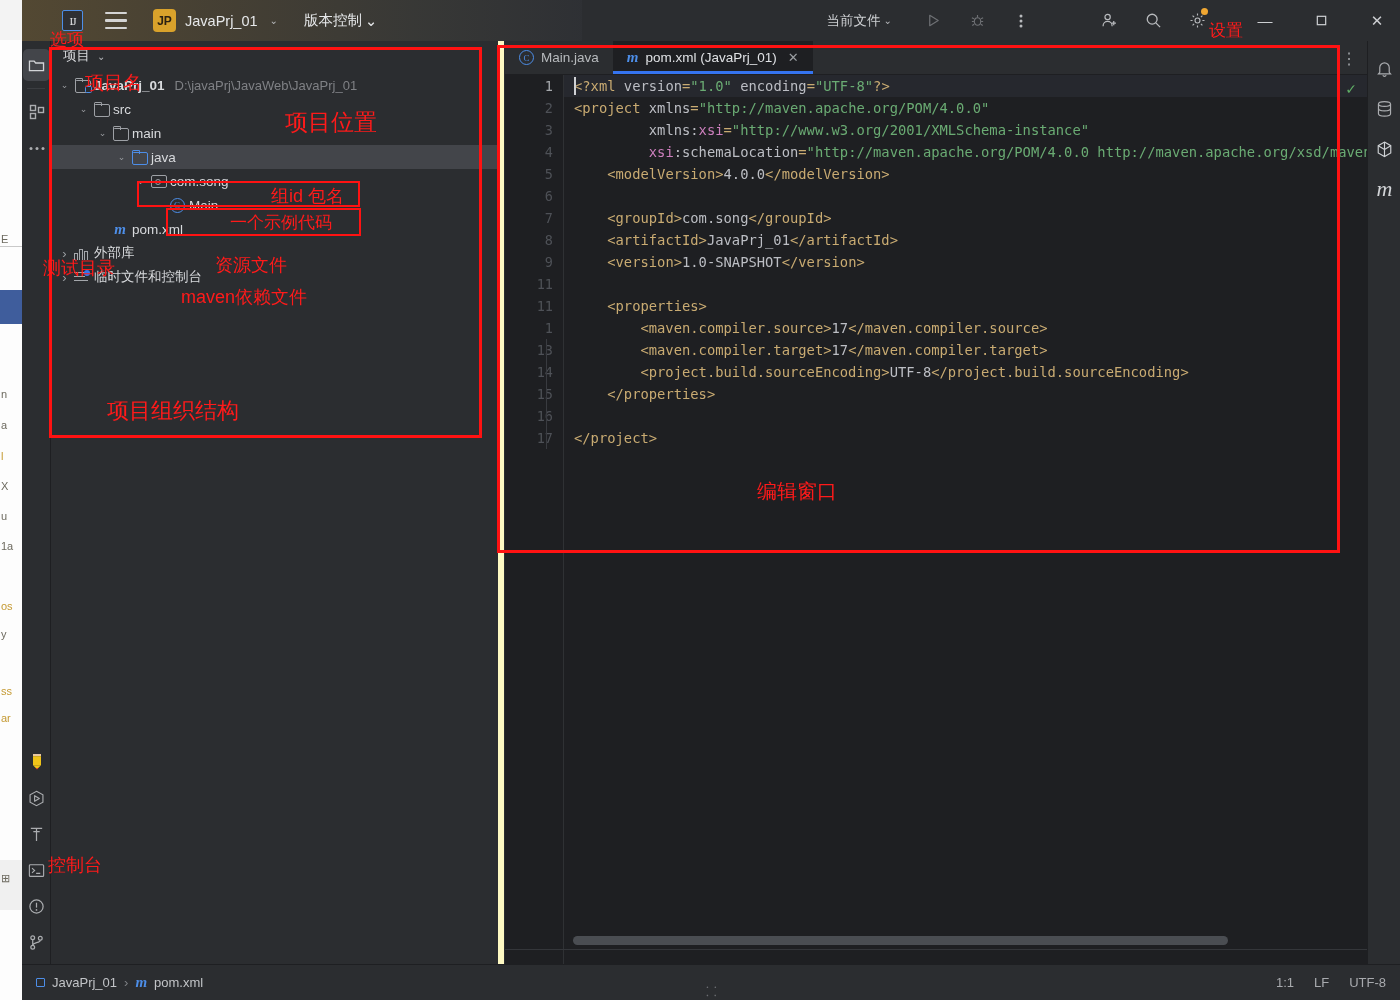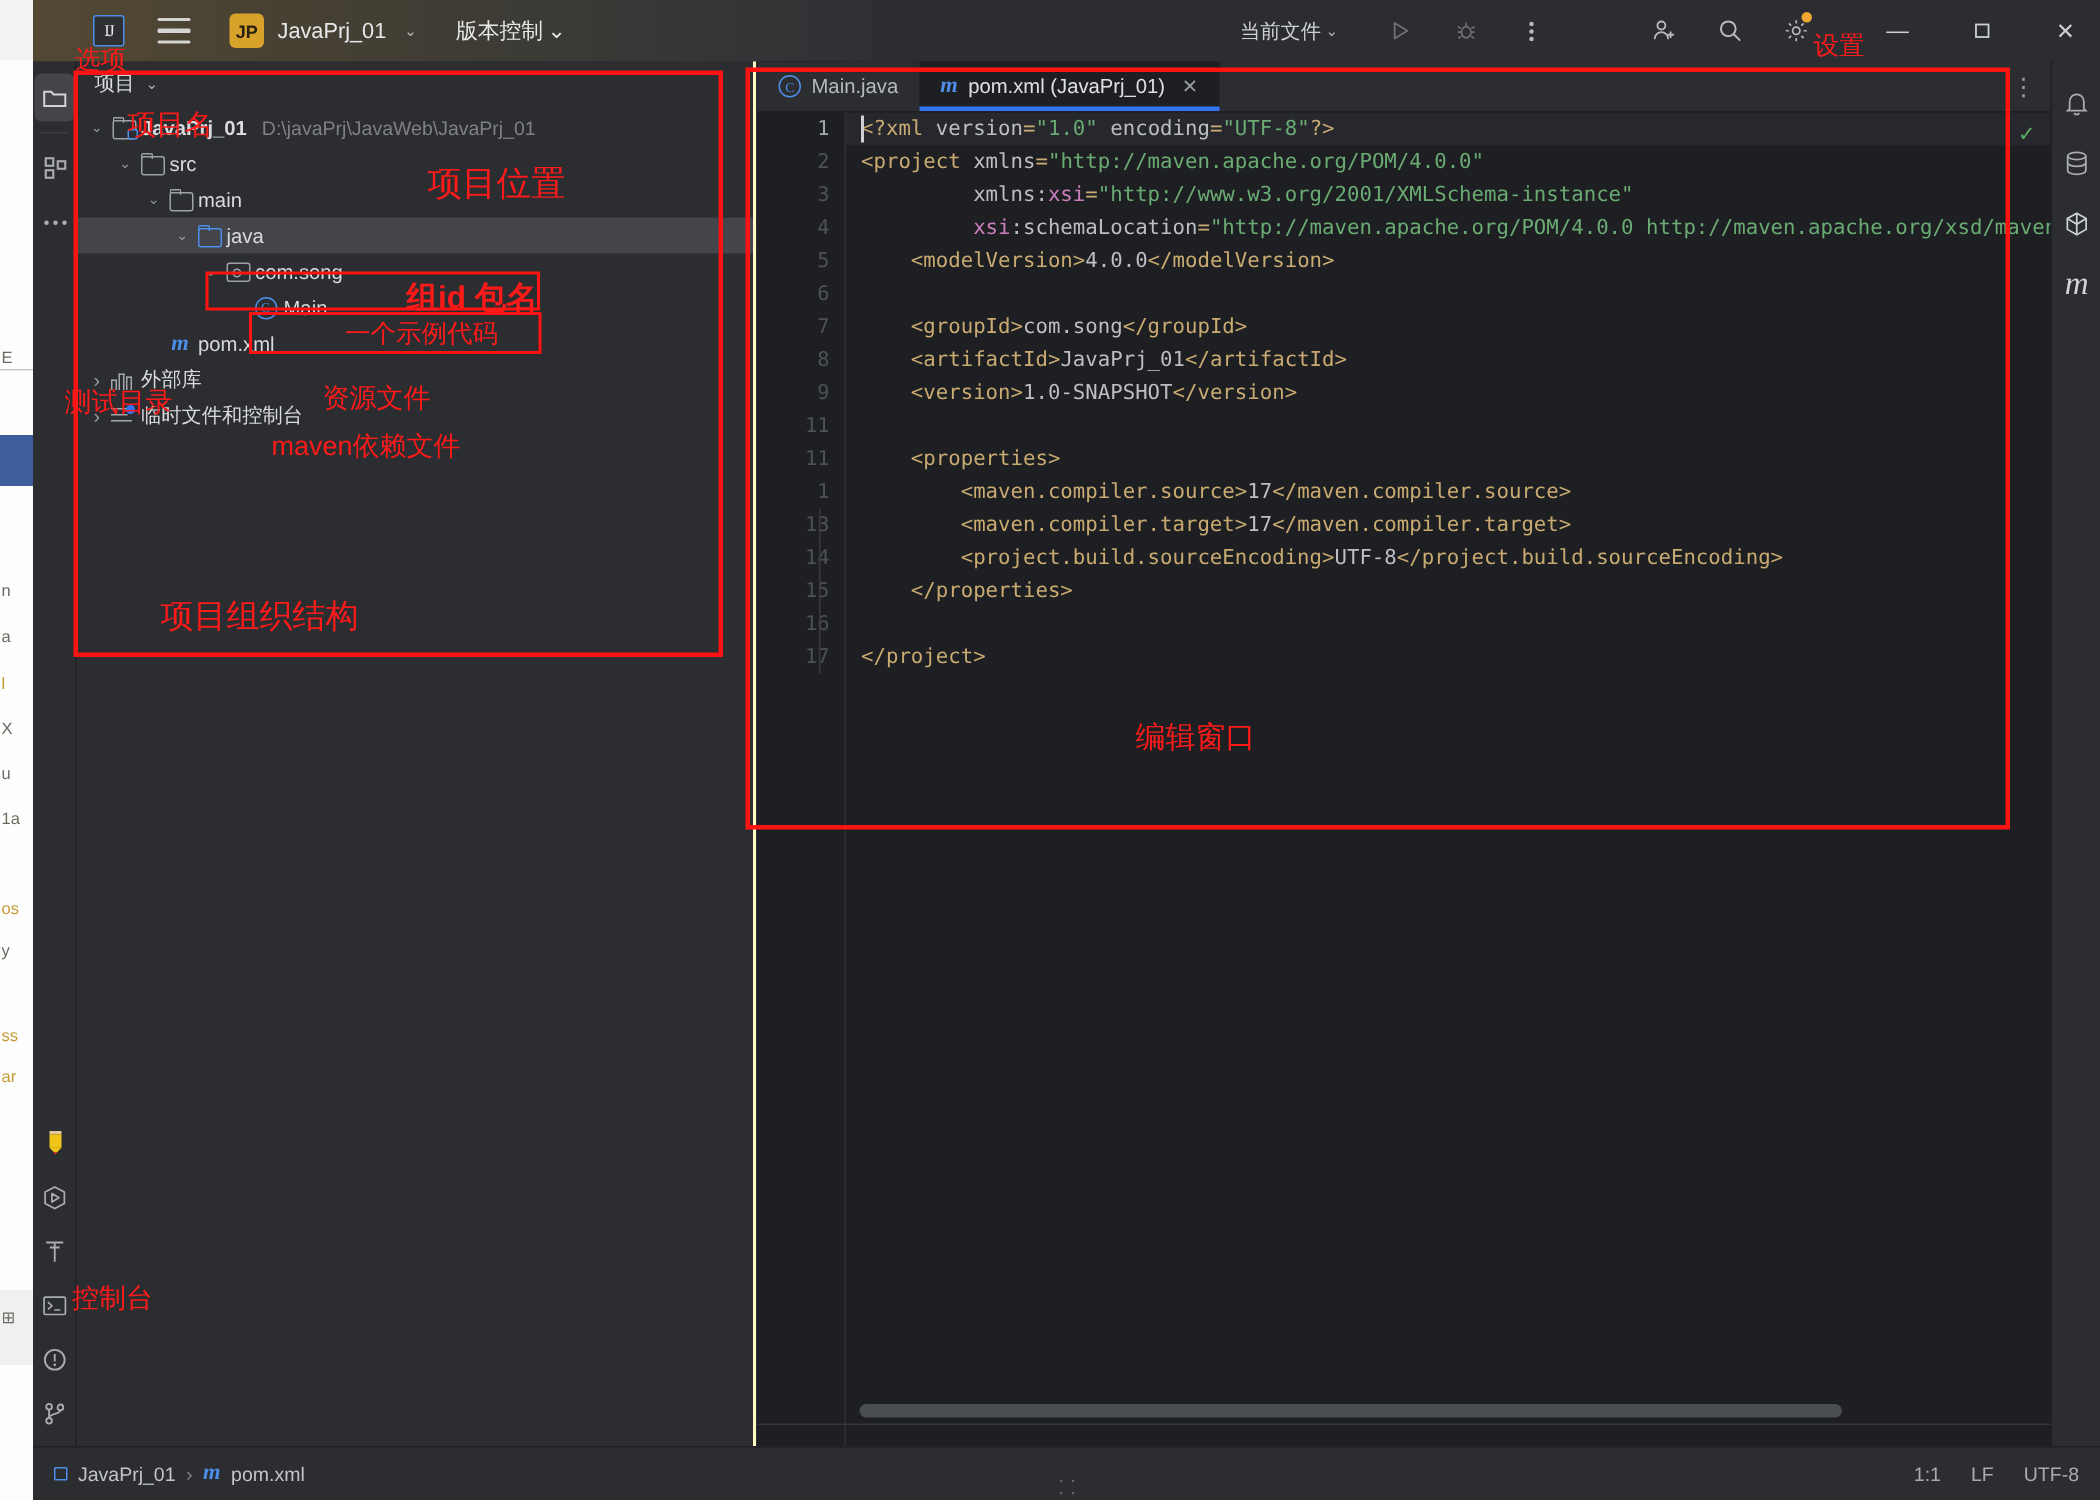--- a/index.html
+++ b/index.html
@@ -112,21 +112,21 @@
     background: #2b2d30; border-left: 1px solid #1e1f22;
   }
   .rtool {
     width: 33px; height: 40px; display: flex; align-items: center; justify-content: center;
     color: #abadb0;
   }
 
   
   .projpanel {
     position: absolute; left: 51px; top: 41px; width: 453px; bottom: 36px;
-    background: #2b2d30; border-right: 2px solid #fef9c3;
+    background: #2b2d30; border-right: 6px solid #fef9c3;
   }
   .proj-header {
     height: 30px; display: flex; align-items: center; padding-left: 12px;
     color: #d8dadd; font-size: 13.5px;
   }
   .tree { position: relative; padding-top: 2px; font-size: 13.5px; color: #d8dadd; }
   .node {
     height: 24px; display: flex; align-items: center; white-space: nowrap;
     position: relative;
   }
@@ -643,21 +643,21 @@
 
   <div id="annotations">
       <div class="annbox" style="left: 49px; top: 47px; width: 433px; height: 391px;"></div>
       <div class="annbox thin" style="left: 137px; top: 181px; width: 223px; height: 26px;"></div>
       <div class="annbox thin" style="left: 166px; top: 208px; width: 195px; height: 28px;"></div>
       <div class="annbox" style="left: 497px; top: 45px; width: 843px; height: 508px;"></div>
       <div class="ann" style="left: 50px; top: 28px; font-size: 17px;">选项</div>
       <div class="ann" style="left: 1209px; top: 19px; font-size: 17px;">设置</div>
       <div class="ann" style="left: 85px; top: 70px; font-size: 19px;">项目名</div>
       <div class="ann" style="left: 285px; top: 107px; font-size: 23px;">项目位置</div>
-      <div class="ann" style="left: 271px; top: 184px; font-size: 21px; font-weight: bold;">组id  包名</div>
+      <div class="ann" style="left: 271px; top: 184px; font-size: 18px;">组id  包名</div>
       <div class="ann" style="left: 230px; top: 211px; font-size: 17px;">一个示例代码</div>
       <div class="ann" style="left: 215px; top: 253px; font-size: 18px;">资源文件</div>
       <div class="ann" style="left: 43px; top: 256px; font-size: 18px;">测试目录</div>
       <div class="ann" style="left: 181px; top: 285px; font-size: 18px;">maven依赖文件</div>
       <div class="ann" style="left: 107px; top: 396px; font-size: 22px;">项目组织结构</div>
       <div class="ann" style="left: 48px; top: 853px; font-size: 18px;">控制台</div>
       <div class="ann" style="left: 757px; top: 478px; font-size: 20px;">编辑窗口</div>
     </div>
 
 </div>

